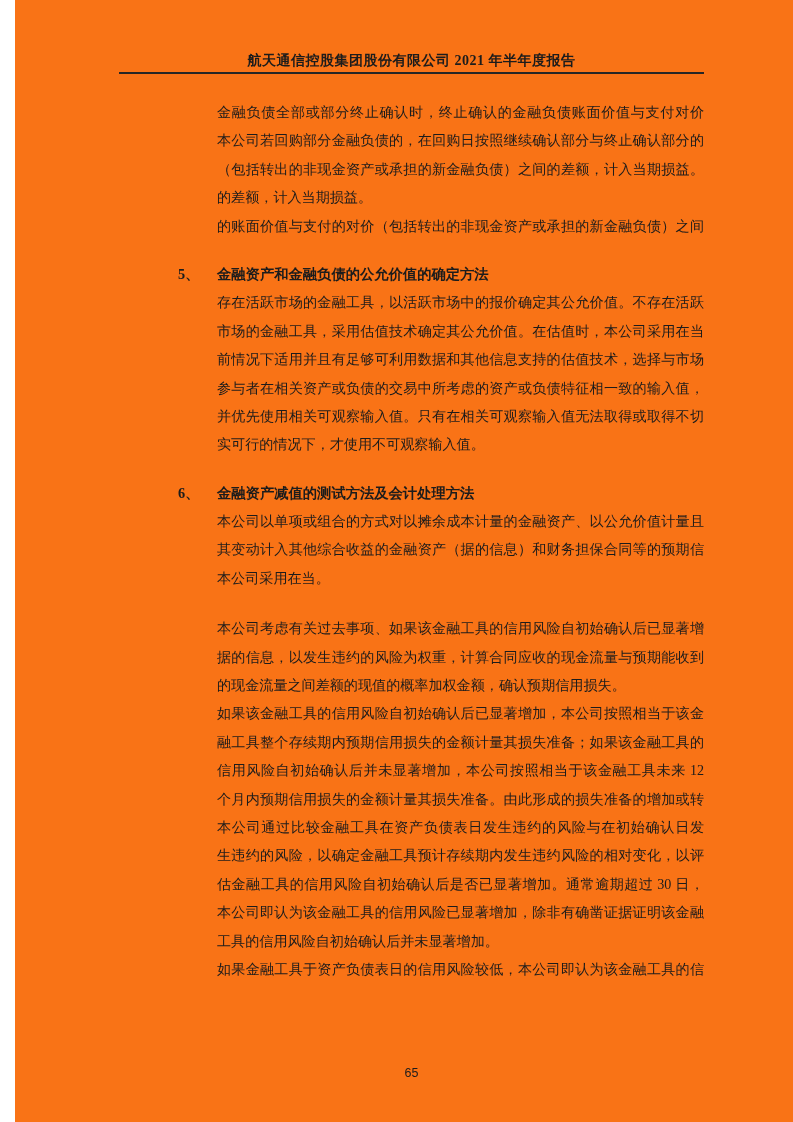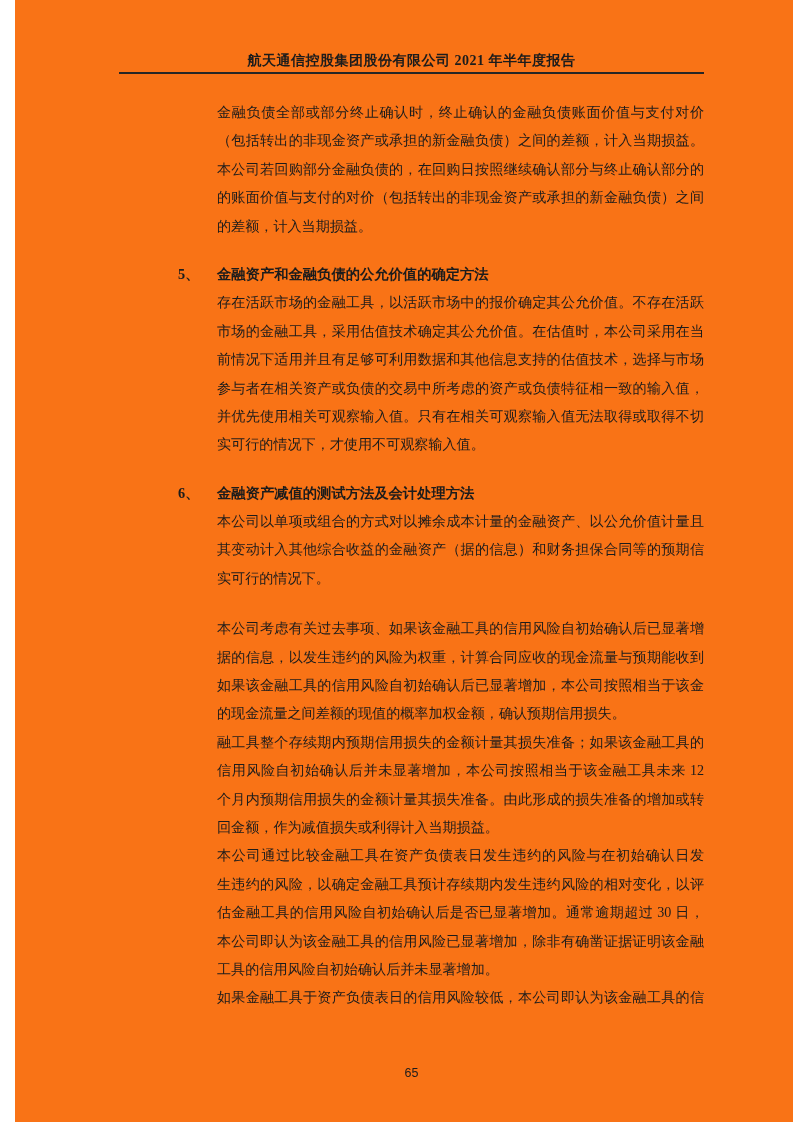--- a/index.html
+++ b/index.html
@@ -47,24 +47,24 @@
 <div class="page">
 
   <div class="header">
     <span>航天通信控股集团股份有限公司 2021 年半年度报告</span>
   </div>
 
   <div class="content">
 
     <div>
       <div class="ln">金融负债全部或部分终止确认时，终止确认的金融负债账面价值与支付对价</div>
+      <div class="ln">本公司若回购部分金融负债的，在回购日按照继续确认部分与终止确认部分的</div>
       <div class="ln">（包括转出的非现金资产或承担的新金融负债）之间的差额，计入当期损益。</div>
-      <div class="ln">本公司若回购部分金融负债的，在回购日按照继续确认部分与终止确认部分的</div>
+      <div class="ln end">的差额，计入当期损益。</div>
       <div class="ln">的账面价值与支付的对价（包括转出的非现金资产或承担的新金融负债）之间</div>
-      <div class="ln end">的差额，计入当期损益。</div>
     </div>
 
     <div class="heading">
       <span class="hnum">5、</span>
       <span class="htitle">金融资产和金融负债的公允价值的确定方法</span>
     </div>
     <div>
       <div class="ln">存在活跃市场的金融工具，以活跃市场中的报价确定其公允价值。不存在活跃</div>
       <div class="ln">市场的金融工具，采用估值技术确定其公允价值。在估值时，本公司采用在当</div>
       <div class="ln">前情况下适用并且有足够可利用数据和其他信息支持的估值技术，选择与市场</div>
@@ -73,32 +73,31 @@
       <div class="ln end">实可行的情况下，才使用不可观察输入值。</div>
     </div>
 
     <div class="heading">
       <span class="hnum">6、</span>
       <span class="htitle">金融资产减值的测试方法及会计处理方法</span>
     </div>
     <div>
       <div class="ln">本公司以单项或组合的方式对以摊余成本计量的金融资产、以公允价值计量且</div>
       <div class="ln">其变动计入其他综合收益的金融资产（据的信息）和财务担保合同等的预期信</div>
-      <div class="ln end">实可行的情况下。</div>
+      <div class="ln end">本公司采用在当。</div>
     </div>
 
     <div class="gap-block">
       <div class="ln">本公司考虑有关过去事项、如果该金融工具的信用风险自初始确认后已显著增加</div>
       <div class="ln">据的信息，以发生违约的风险为权重，计算合同应收的现金流量与预期能收到</div>
+      <div class="ln end">的现金流量之间差额的现值的概率加权金额，确认预期信用损失。</div>
       <div class="ln">如果该金融工具的信用风险自初始确认后已显著增加，本公司按照相当于该金</div>
-      <div class="ln end">的现金流量之间差额的现值的概率加权金额，确认预期信用损失。</div>
       <div class="ln">融工具整个存续期内预期信用损失的金额计量其损失准备；如果该金融工具的</div>
       <div class="ln">信用风险自初始确认后并未显著增加，本公司按照相当于该金融工具未来 12</div>
       <div class="ln">个月内预期信用损失的金额计量其损失准备。由此形成的损失准备的增加或转</div>
-      <div class="ln end">回金额，作为减值损失或利得计入当期损益。</div>
       <div class="ln">本公司通过比较金融工具在资产负债表日发生违约的风险与在初始确认日发</div>
       <div class="ln">生违约的风险，以确定金融工具预计存续期内发生违约风险的相对变化，以评</div>
       <div class="ln">估金融工具的信用风险自初始确认后是否已显著增加。通常逾期超过 30 日，</div>
       <div class="ln">本公司即认为该金融工具的信用风险已显著增加，除非有确凿证据证明该金融</div>
       <div class="ln end">工具的信用风险自初始确认后并未显著增加。</div>
       <div class="ln">如果金融工具于资产负债表日的信用风险较低，本公司即认为该金融工具的信</div>
     </div>
 
   </div>
 

